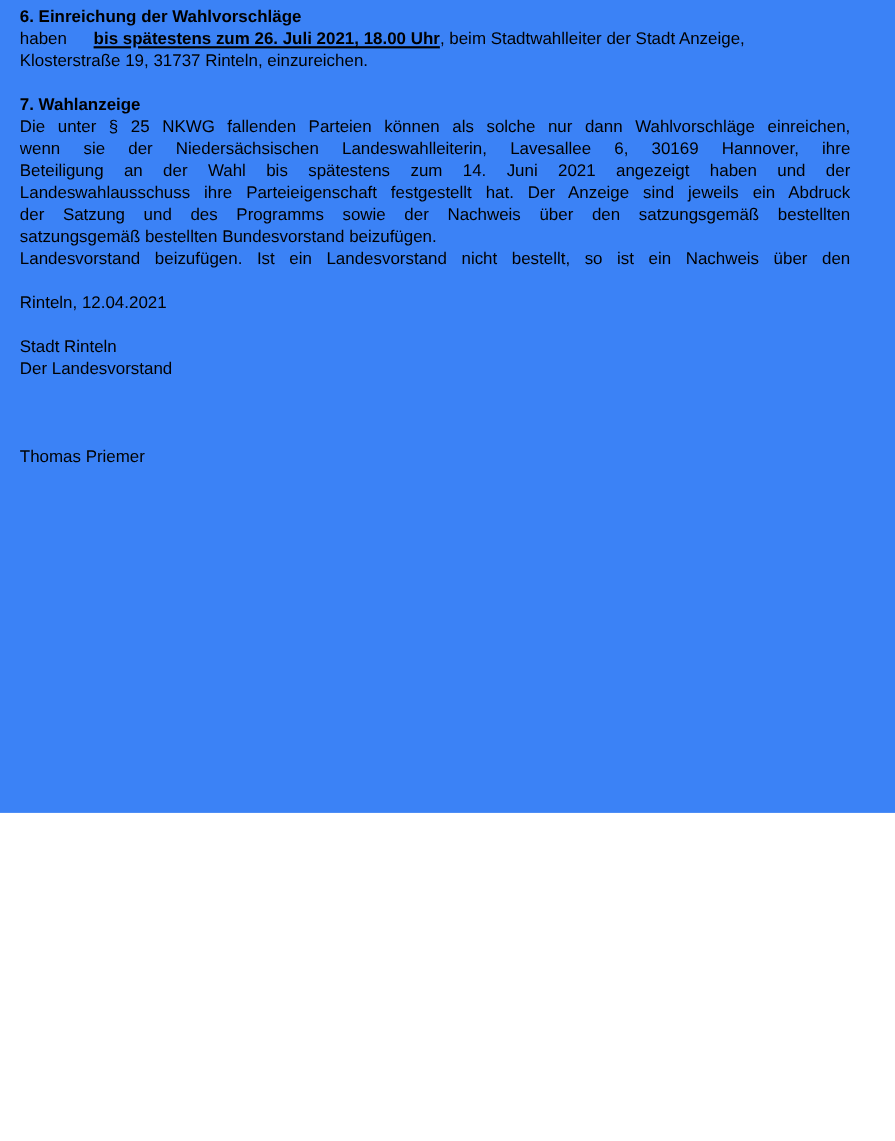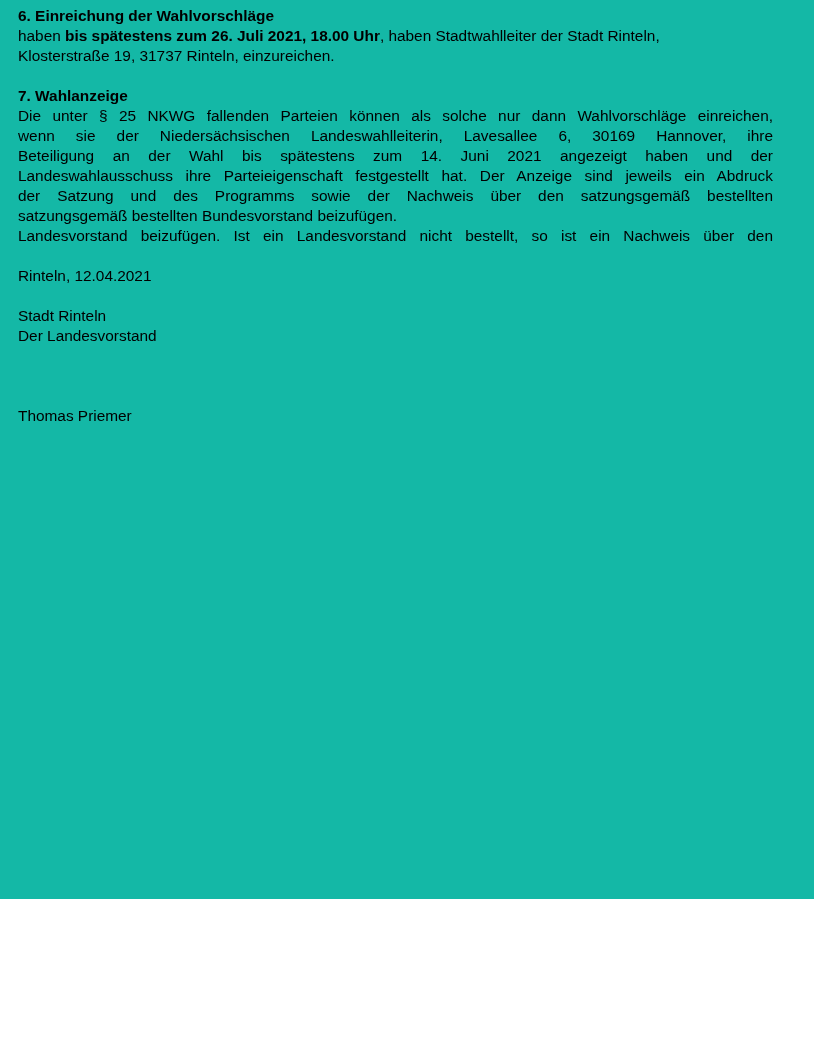--- a/index.html
+++ b/index.html
@@ -3,22 +3,22 @@
 <meta charset="utf-8">
 <style>
   html, body {
     margin: 0;
     padding: 0;
     background: #ffffff;
   }
   .page {
     position: relative;
     width: 814px;
-    height: 899px;
-    background: #14b8a6;
+    height: 739px;
+    background: #3b82f6;
     color: #000000;
     font-family: "Liberation Sans", sans-serif;
     font-size: 15.4px;
     overflow: hidden;
   }
   .content {
     position: absolute;
     top: 6px;
     left: 18px;
     width: 755px;
@@ -33,42 +33,44 @@
   .bold {
     font-weight: bold;
   }
   .just {
     text-align: justify;
     text-align-last: justify;
     white-space: normal;
   }
   .emph {
     font-weight: bold;
+    text-decoration: underline;
     text-decoration-thickness: 1.5px;
     text-underline-offset: 2px;
+    margin-left: 20px;
   }
   .blank {  }
   .page-number {
     position: absolute;
     top: 1012px;
     right: 42px;
     font-family: "Liberation Serif", serif;
     font-size: 13.5px;
     line-height: 14px;
     color: #222222;
   }
 </style>
 </head>
 <body>
 
 <div class="page">
   <div class="content">
 
     <div class="line bold">6. Einreichung der Wahlvorschläge</div>
-    <div class="line"><span>haben </span><span class="emph">bis spätestens zum 26. Juli 2021, 18.00 Uhr</span><span>, haben Stadtwahlleiter der Stadt Rinteln,</span></div>
+    <div class="line"><span>haben </span><span class="emph">bis spätestens zum 26. Juli 2021, 18.00 Uhr</span><span>, beim Stadtwahlleiter der Stadt Anzeige,</span></div>
     <div class="line">Klosterstraße 19, 31737 Rinteln, einzureichen.</div>
 
     <div class="line blank"></div>
 
     <div class="line bold">7. Wahlanzeige</div>
     <div class="line just">Die unter § 25 NKWG fallenden Parteien können als solche nur dann Wahlvorschläge einreichen,</div>
     <div class="line just">wenn sie der Niedersächsischen Landeswahlleiterin, Lavesallee 6, 30169 Hannover, ihre</div>
     <div class="line just">Beteiligung an der Wahl bis spätestens zum 14. Juni 2021 angezeigt haben und der</div>
     <div class="line just">Landeswahlausschuss ihre Parteieigenschaft festgestellt hat. Der Anzeige sind jeweils ein Abdruck</div>
     <div class="line just">der Satzung und des Programms sowie der Nachweis über den satzungsgemäß bestellten</div>

